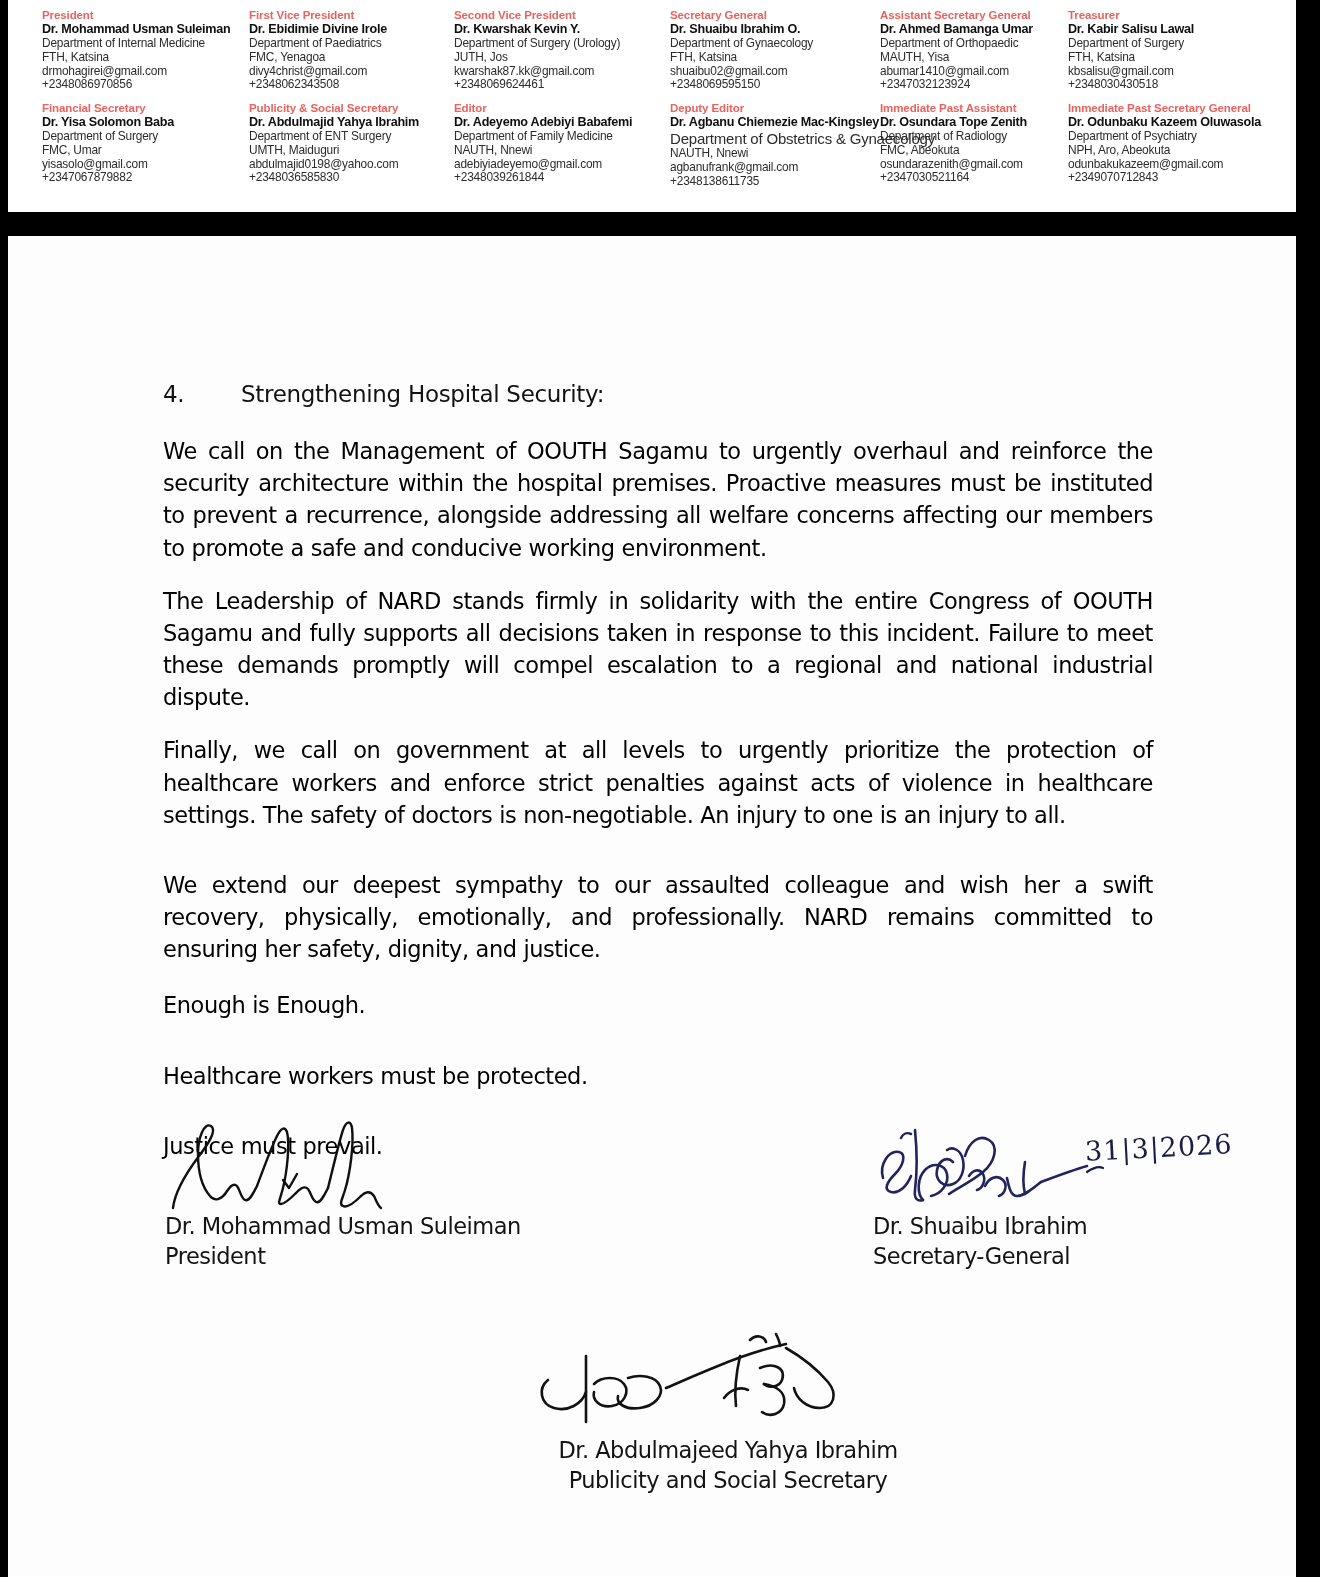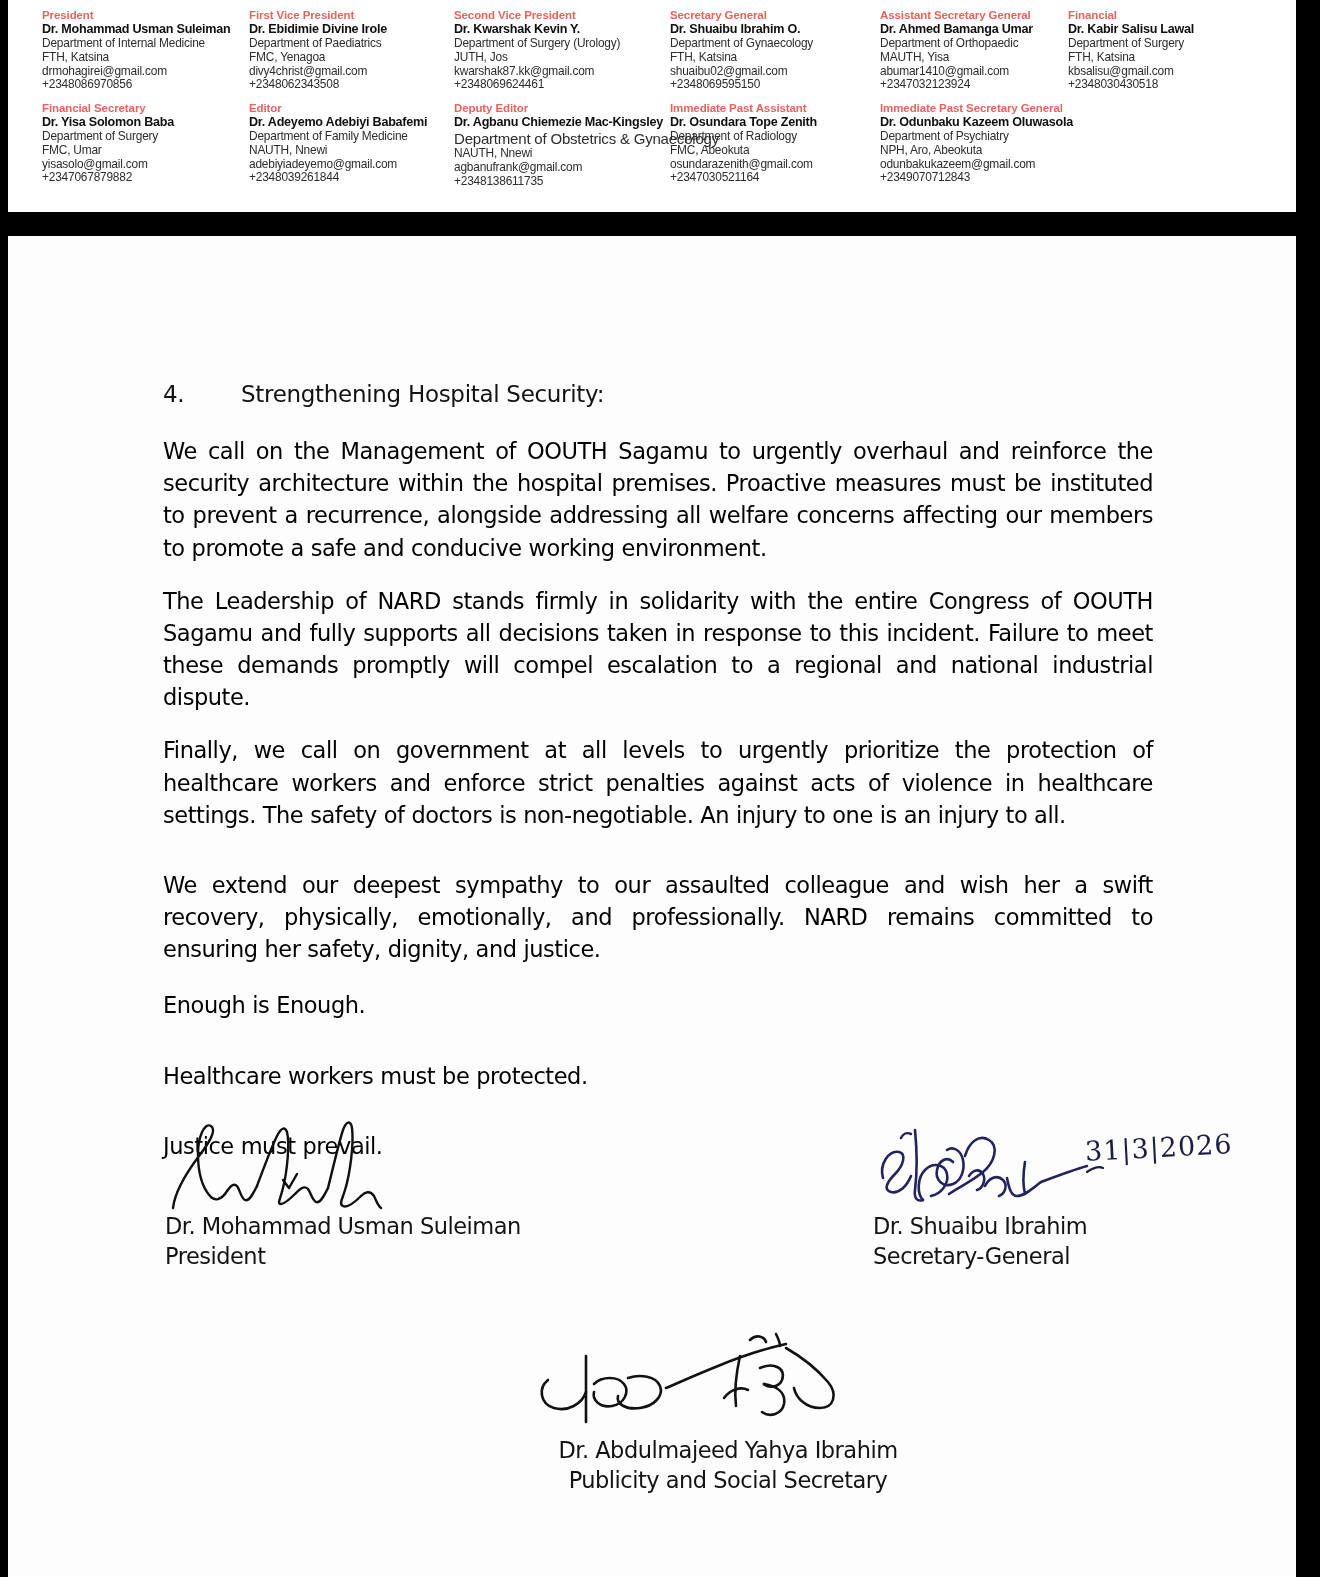--- a/index.html
+++ b/index.html
@@ -227,37 +227,45 @@
       <div class="official">
         <div class="official-role">Assistant Secretary General</div>
         <div class="official-name">Dr. Ahmed Bamanga Umar</div>
         <div class="official-dept">Department of Orthopaedic</div>
         <div class="official-hospital">MAUTH, Yisa</div>
         <div class="official-email">abumar1410@gmail.com</div>
         <div class="official-phone">+2347032123924</div>
       </div>
 
       <div class="official">
-        <div class="official-role">Financial</div>
+        <div class="official-role">Treasurer</div>
         <div class="official-name">Dr. Kabir Salisu Lawal</div>
         <div class="official-dept">Department of Surgery</div>
         <div class="official-hospital">FTH, Katsina</div>
         <div class="official-email">kbsalisu@gmail.com</div>
         <div class="official-phone">+2348030430518</div>
       </div>
 
       <div class="official">
         <div class="official-role">Financial Secretary</div>
         <div class="official-name">Dr. Yisa Solomon Baba</div>
         <div class="official-dept">Department of Surgery</div>
         <div class="official-hospital">FMC, Umar</div>
         <div class="official-email">yisasolo@gmail.com</div>
         <div class="official-phone">+2347067879882</div>
       </div>
 
+      <div class="official">
+        <div class="official-role">Publicity &amp; Social Secretary</div>
+        <div class="official-name">Dr. Abdulmajid Yahya Ibrahim</div>
+        <div class="official-dept">Department of ENT Surgery</div>
+        <div class="official-hospital">UMTH, Maiduguri</div>
+        <div class="official-email">abdulmajid0198@yahoo.com</div>
+        <div class="official-phone">+2348036585830</div>
+      </div>
 
       <div class="official">
         <div class="official-role">Editor</div>
         <div class="official-name">Dr. Adeyemo Adebiyi Babafemi</div>
         <div class="official-dept">Department of Family Medicine</div>
         <div class="official-hospital">NAUTH, Nnewi</div>
         <div class="official-email">adebiyiadeyemo@gmail.com</div>
         <div class="official-phone">+2348039261844</div>
       </div>
 

